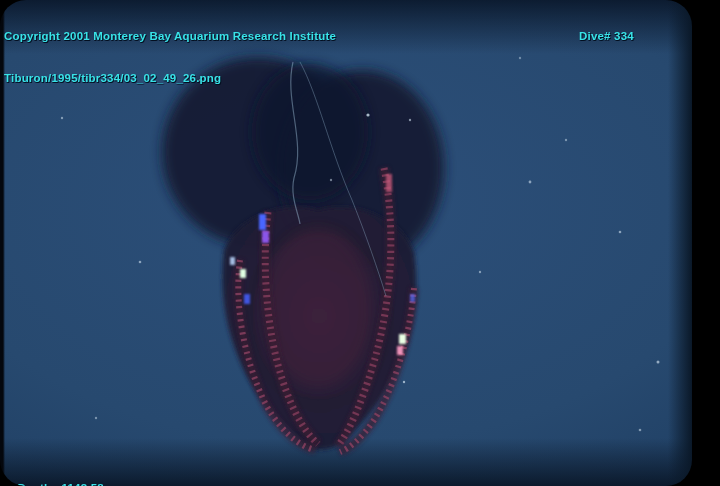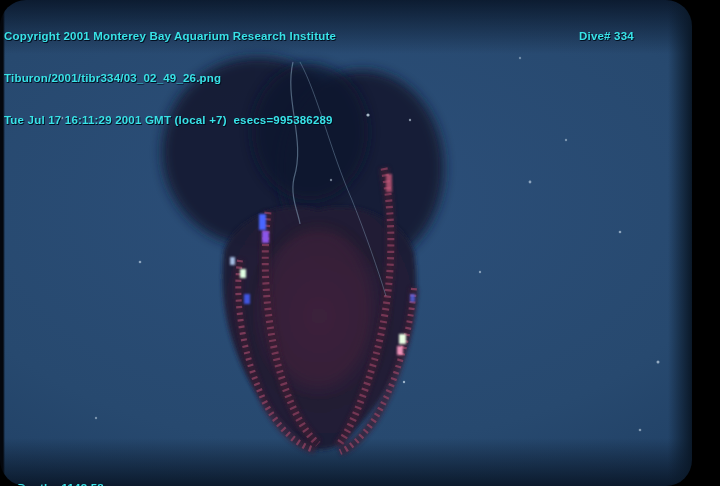--- a/index.html
+++ b/index.html
@@ -111,22 +111,21 @@
       <circle cx="331" cy="180" r="1.2" opacity="0.5"></circle>
       <circle cx="520" cy="58" r="1.2" opacity="0.45"></circle>
       <circle cx="404" cy="382" r="1.2" opacity="0.7"></circle>
       <circle cx="200" cy="80" r="1.1" opacity="0.4"></circle>
       <circle cx="705" cy="390" r="1.2" opacity="0.5"></circle>
     </g>
   </svg>
 
   <div class="osd osd-top-left">
     <div>Copyright 2001 Monterey Bay Aquarium Research Institute</div>
-    <div>Tiburon/2001/tibr334/03_02_49_26.png</div>
-    <div>Tue Jul 17 16:11:29 2001 GMT (local +7)  esecs=995386289</div>
+    <div>Tiburon/1995/tibr334/03_02_49_26.png</div>
   </div>
 
   <div class="osd osd-top-right">
     <div>Dive# 334</div>
   </div>
 
   <div class="osd osd-bottom">
     <span>Depth= 1143.58 m</span>
     
     

